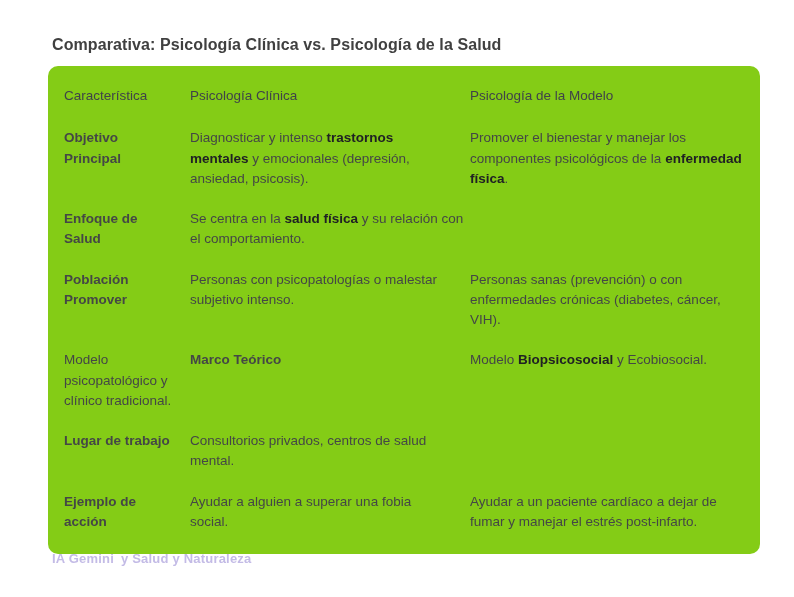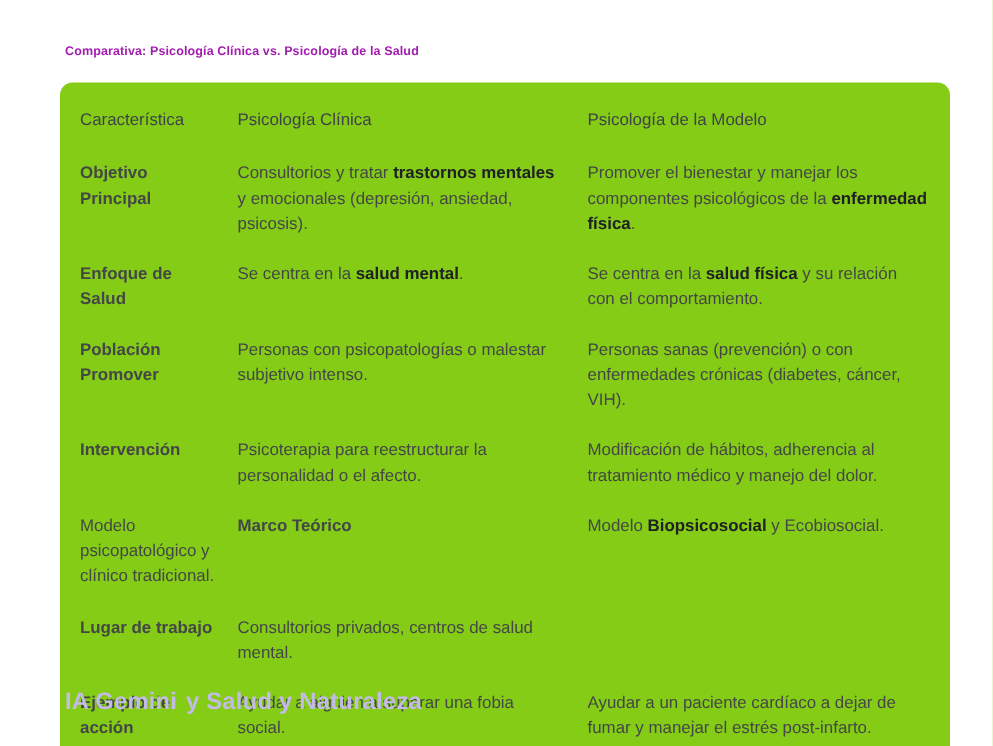--- a/index.html
+++ b/index.html
@@ -12,23 +12,23 @@
     position: relative;
     width: 794px;
     height: 597px;
     background: #ffffff;
     overflow: hidden;
   }
   .page-title {
     position: absolute;
     left: 52px;
     top: 36px;
-    font-size: 10px;
+    font-size: 16px;
     font-weight: 700;
-    color: #a21caf;
+    color: #404040;
     letter-spacing: 0.1px;
   }
   .comparison-table {
     position: absolute;
     left: 48px;
     top: 66px;
     width: 712px;
     box-sizing: border-box;
     background: #84cc16;
     border-radius: 10px;
@@ -54,21 +54,21 @@
   }
   .feature {
     font-weight: 700;
     color: #1f1f1f;
   }
   .cell .b { font-weight: 700; color: #202124; }
   .watermark {
     position: absolute;
     left: 52px;
     top: 551px;
-    font-size: 19px;
+    font-size: 13px;
     font-weight: 700;
     letter-spacing: 0.2px;
     color: #c3bbe6;
   }
   .watermark .wm2 { margin-left: 7px; }
 </style>
 </head>
 <body>
 
 <div class="canvas">
@@ -77,37 +77,31 @@
 
   <div class="comparison-table">
     <div class="trow header-row">
       <div class="cell">Característica</div>
       <div class="cell">Psicología Clínica</div>
       <div class="cell">Psicología de la Modelo</div>
     </div>
     <div id="table-body">
         <div class="trow">
           <div class="cell feature">Objetivo Principal</div>
-          <div class="cell"><span>Consultorios y tratar </span><span class="b">trastornos mentales</span><span> y emocionales (depresión, ansiedad, psicosis).</span></div>
+          <div class="cell"><span>Diagnosticar y intenso </span><span class="b">trastornos mentales</span><span> y emocionales (depresión, ansiedad, psicosis).</span></div>
           <div class="cell"><span>Promover el bienestar y manejar los componentes psicológicos de la </span><span class="b">enfermedad física</span><span>.</span></div>
         </div>
         <div class="trow">
           <div class="cell feature">Enfoque de Salud</div>
-          <div class="cell"><span>Se centra en la </span><span class="b">salud mental</span><span>.</span></div>
           <div class="cell"><span>Se centra en la </span><span class="b">salud física</span><span> y su relación con el comportamiento.</span></div>
         </div>
         <div class="trow">
           <div class="cell feature">Población Promover</div>
           <div class="cell"><span>Personas con psicopatologías o malestar subjetivo intenso.</span></div>
           <div class="cell"><span>Personas sanas (prevención) o con enfermedades crónicas (diabetes, cáncer, VIH).</span></div>
-        </div>
-        <div class="trow">
-          <div class="cell feature">Intervención</div>
-          <div class="cell"><span>Psicoterapia para reestructurar la personalidad o el afecto.</span></div>
-          <div class="cell"><span>Modificación de hábitos, adherencia al tratamiento médico y manejo del dolor.</span></div>
         </div>
         <div class="trow">
           <div class="cell"><span>Modelo psicopatológico y clínico tradicional.</span></div>
           <div class="cell feature">Marco Teórico</div>
           <div class="cell"><span>Modelo </span><span class="b">Biopsicosocial</span><span> y Ecobiosocial.</span></div>
         </div>
         <div class="trow">
           <div class="cell feature">Lugar de trabajo</div>
           <div class="cell"><span>Consultorios privados, centros de salud mental.</span></div>
         </div>

